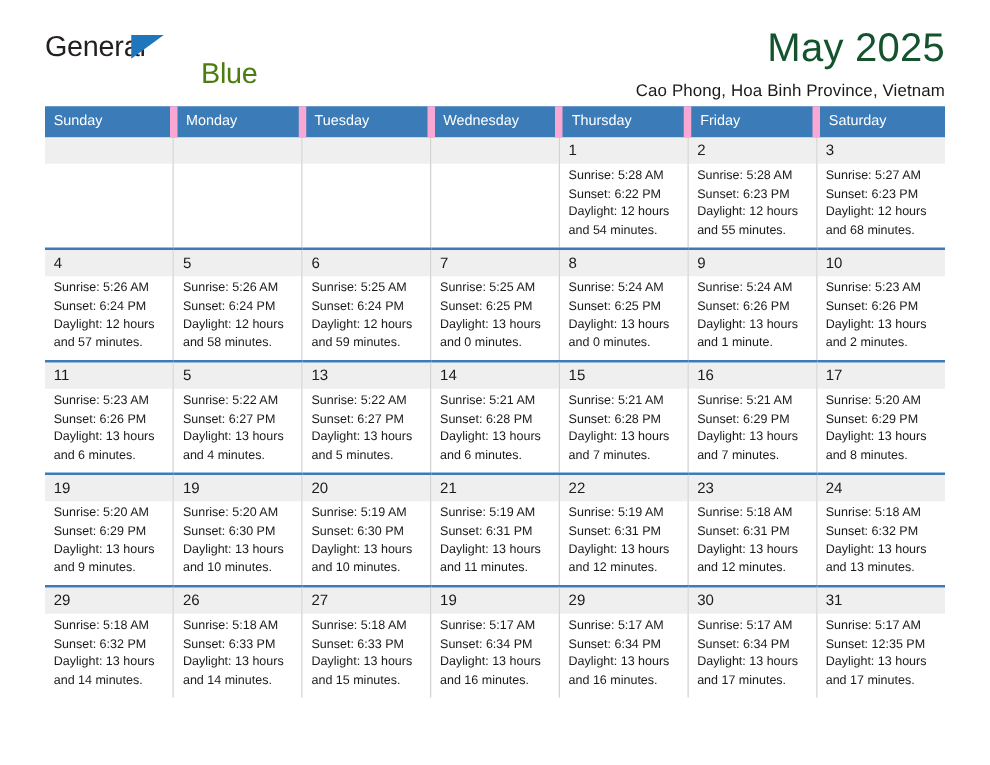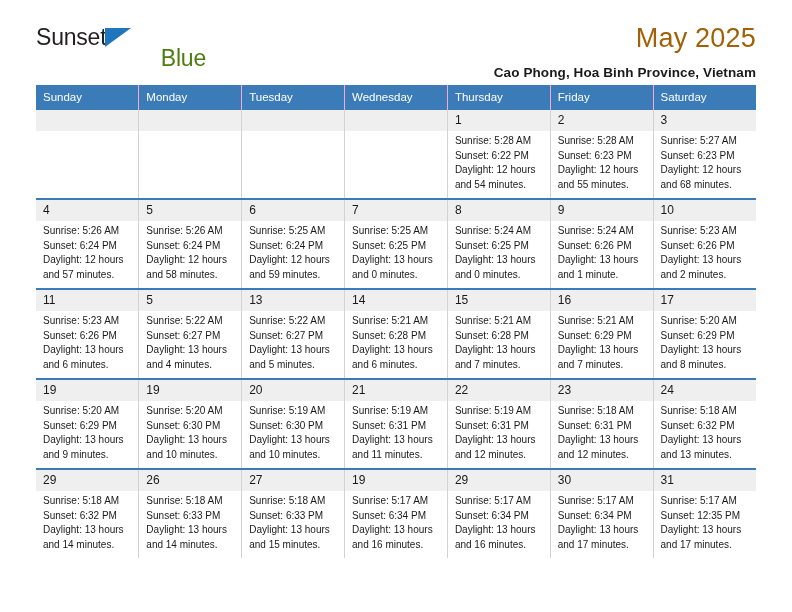--- a/index.html
+++ b/index.html
@@ -63,50 +63,49 @@
     top: 3px;
     width: 0;
     height: 0;
     border-left: 26px solid #1f76bc;
     border-bottom: 19px solid transparent;
   }
   .title-block {
     text-align: right;
   }
   .cal-title {
-    font-size: 27px;
-    color: #a16207;
+    font-size: 32px;
+    color: #14532d;
     line-height: 32px;
     letter-spacing: 0.2px;
   }
   .cal-subtitle {
     font-size: 13.5px;
     color: #1a1a1a;
     line-height: 20px;
     margin-top: 9px;
     letter-spacing: 0.1px;
-    font-weight: bold;
   }
 
   
   .calendar {
     margin-top: 11px;
     width: 720px;
     border-collapse: collapse;
     table-layout: fixed;
   }
   .calendar th {
     background: #3b7cb8;
     color: #ffffff;
     font-size: 11.5px;
     font-weight: normal;
     text-align: left;
     padding: 5px 0 6px 7px;
     line-height: 14px;
-    border-right: 1px solid #f9a8d4;
+    border-right: 6px solid #f9a8d4;
   }
   .calendar th:last-child { border-right: none; margin-left: 24px; }
 
   .week-row > td {
     vertical-align: top;
     padding: 0;
     border-top: 2px solid #3b7cb8;
     border-right: 1px solid #d3d3d3;
     height: 88px;
   }
@@ -133,21 +132,21 @@
   .dayinfo .daylight { white-space: normal; }
 </style>
 </head>
 <body>
 
 <div class="page">
 
   <div class="header">
 
     <div class="logo">
-      <span class="logo-general">Sunset</span>
+      <span class="logo-general">General</span>
       <span class="logo-triangle"></span>
       <span class="logo-blue">Blue</span>
     </div>
 
     <div class="title-block">
       <div class="cal-title">May 2025</div>
       <div class="cal-subtitle">Cao Phong, Hoa Binh Province, Vietnam</div>
     </div>
 
   </div>

